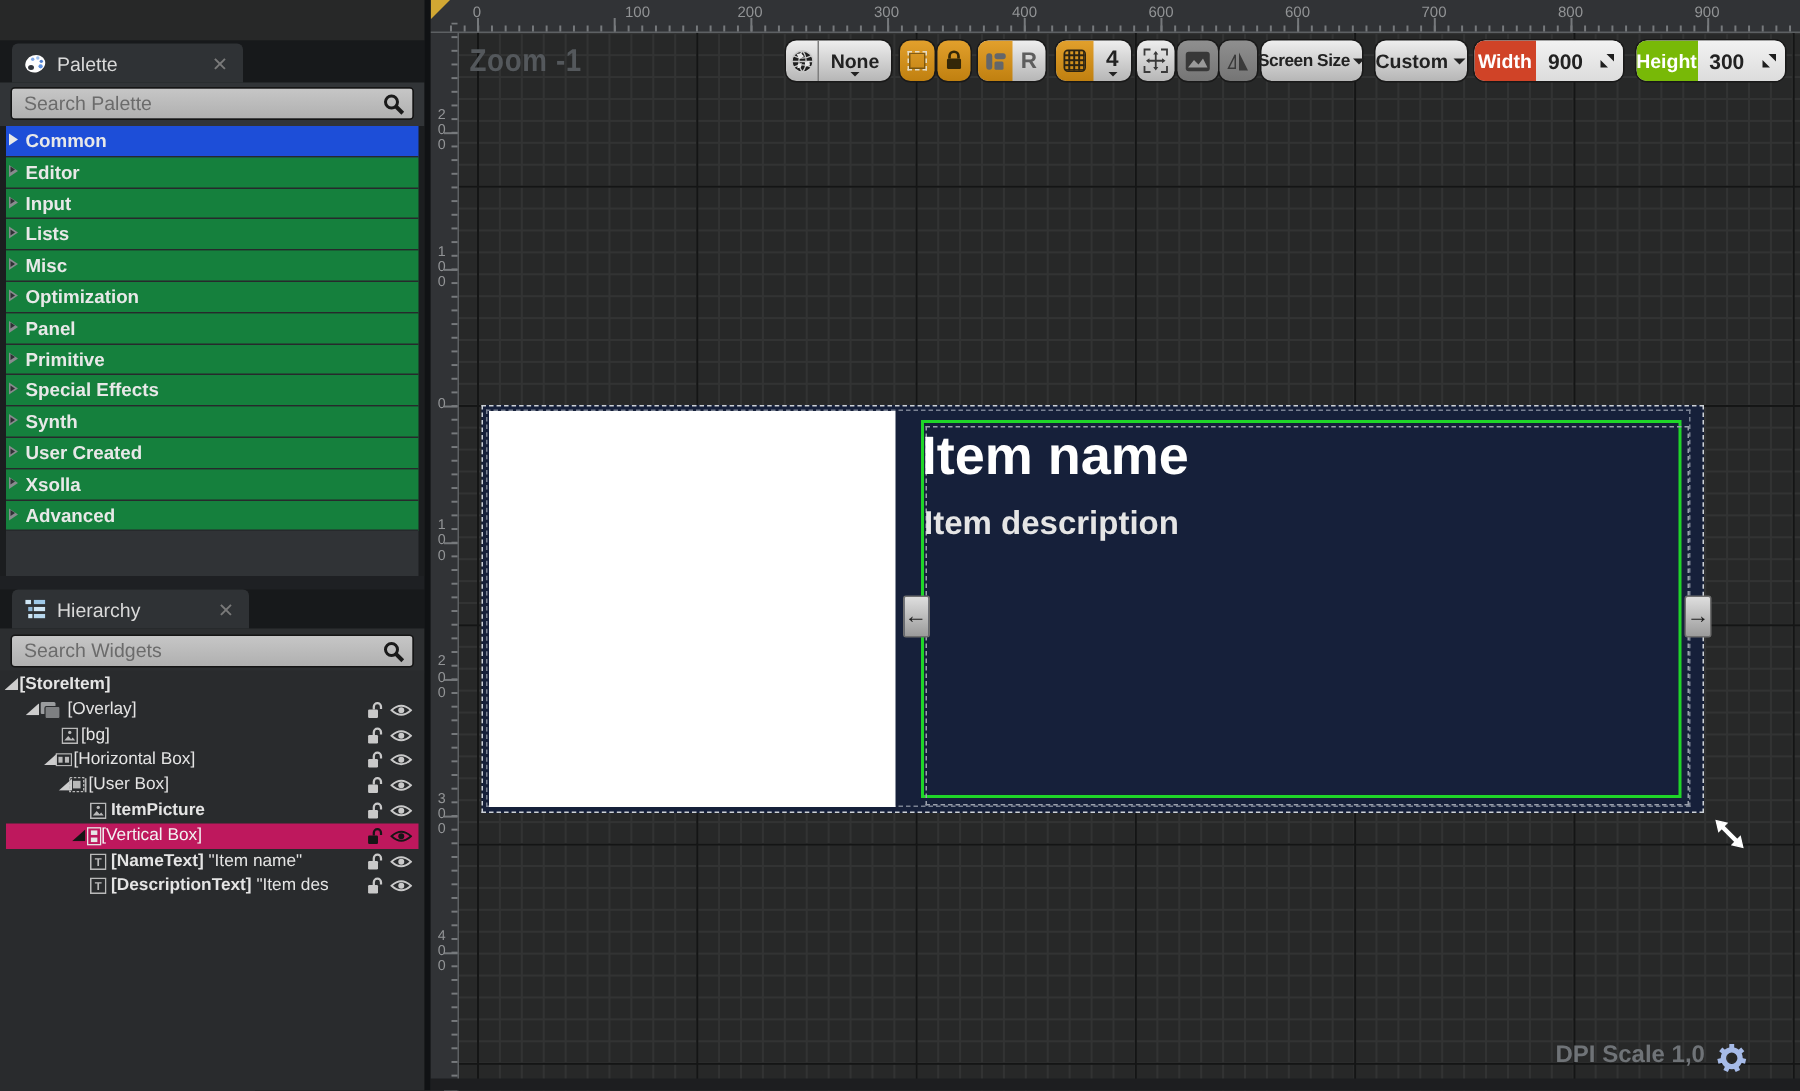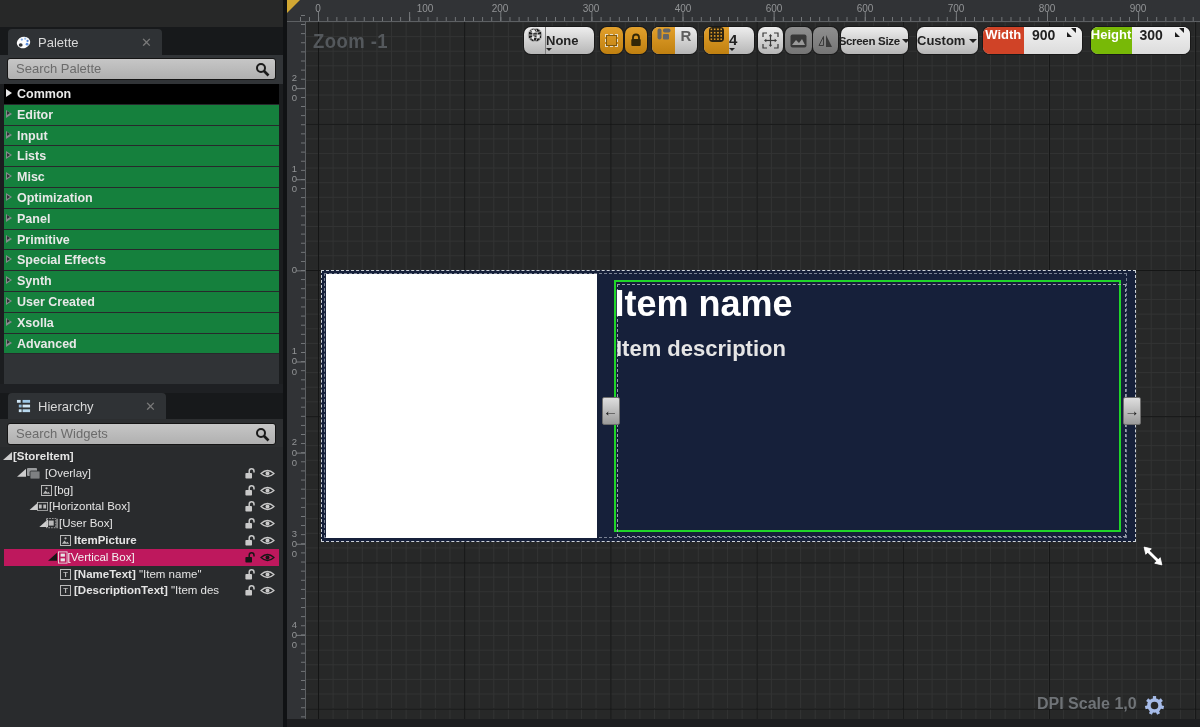--- a/index.html
+++ b/index.html
@@ -15,21 +15,21 @@
 .tab .tclose { position:absolute; right:10px; color:#7a7a7a; font-size:13px; }
 .searcharea { position:absolute; left:0; width:283px; background:#313437; }
 .searchbox { position:absolute; left:7px; width:269px; height:22px; background:linear-gradient(#c6c6c6,#b0b0b0); border:1px solid #151515; border-radius:3px; color:#6b6b6b; font-size:13px; line-height:20px; padding-left:8px; }
 .mag { position:absolute; right:5px; top:3px; }
 
 
 .prow { position:absolute; left:4px; width:275px; height:20.8px; background:#15803d; border-bottom:1px solid #27292c; color:#e8e8e8; font-weight:bold; font-size:12.5px; line-height:20px; padding-left:13px; }
 .prow .arr { position:absolute; left:2px; top:5px; width:0; height:0; border-top:4.5px solid transparent; border-bottom:4.5px solid transparent; border-left:6px solid #888b8e; }
 .prow .arr::after { content:""; position:absolute; left:-5.5px; top:-2.5px; width:0; height:0; border-top:2.5px solid transparent; border-bottom:2.5px solid transparent; border-left:3.5px solid #2e3134; }
 .prow.sel .arr::after { display:none; }
-.prow.sel { background:#000000; }
+.prow.sel { background:#1d4ed8; }
 .prow.sel .arr { border-left-color:#e8e8e8; }
 
 
 .hrow { position:absolute; left:0; width:283px; height:17px; color:#e4e4e4; font-size:11.5px; line-height:17px; }
 .hrow.b { font-weight:bold; }
 .hrow .harr { position:absolute; top:4px; width:9px; height:8px; background:#cdcdcd; clip-path:polygon(100% 0, 100% 100%, 0 100%); }
 .hrow .lock, .hrow .eye { position:absolute; top:2px; }
 .hrow.sel { background:#be185d; color:#f2f2f2;text-align:center; }
 
 
@@ -53,21 +53,21 @@
 #leftruler .tickminor { position:absolute; top:-7.18px; right:0; width:4px; height:760px;
   background-image:linear-gradient(to bottom, #76797c 1px, transparent 1px); background-size:4px 9.114px; }
 #leftruler .tickmajor { position:absolute; top:-25.42px; right:0; width:9px; height:800px;
   background-image:linear-gradient(to bottom, #76797c 1px, transparent 1px); background-size:9px 91.14px; }
 .vlabel { position:absolute; left:4px; color:#929496; font-size:9.5px; line-height:10.3px; text-align:center; width:7px; transform:translateY(-50%); }
 #zoomtxt { left:26px; top:29px; color:#54585c; font-size:21px; font-weight:bold; letter-spacing:0.5px; transform:scaleX(0.88); transform-origin:left top; }
 
 
 .tbtn { position:absolute; top:27px; height:27px; border-radius:7px; background:linear-gradient(#eeeeee,#b6b6b6); box-shadow:0 0 0 1px #191919; display:flex; align-items:center; justify-content:center; color:#222; font-weight:bold; font-size:13px; white-space:nowrap; }
 .tbtn.orange { background:linear-gradient(#e2a02c,#c08010); }
-.tseg { display:flex; align-items:flex-start; justify-content:center; height:100%; position:relative; }
+.tseg { display:flex; align-items:center; justify-content:center; height:100%; position:relative; }
 .caret { width:0; height:0; border-left:4px solid transparent; border-right:4px solid transparent; border-top:4px solid #222; display:inline-block; }
 
 
 #wframe { left:33.5px; top:269.5px; width:815px; height:272px; background:#16203a; border:1px dashed #cdd2d8; }
 #wframe2 { left:37px; top:273px; width:802.5px; height:265px; border:1px dashed rgba(205,210,220,0.55); }
 #whitebox { left:38.5px; top:273.5px; width:271px; height:264px; background:#ffffff; }
 #greenbox { left:326.5px; top:279.5px; width:507.5px; height:252.5px; border:2px solid #1fd628; }
 #dashc { left:330px; top:283.5px; width:509px; height:253px; border:1px dashed #9aa0ac; }
 #itemname { left:327.5px; top:286px; color:#fff; font-size:36px; font-weight:bold; line-height:1; }
 #itemdesc { left:329px; top:338px; color:#e5e5e5; font-size:22px; font-weight:bold; line-height:1; }

